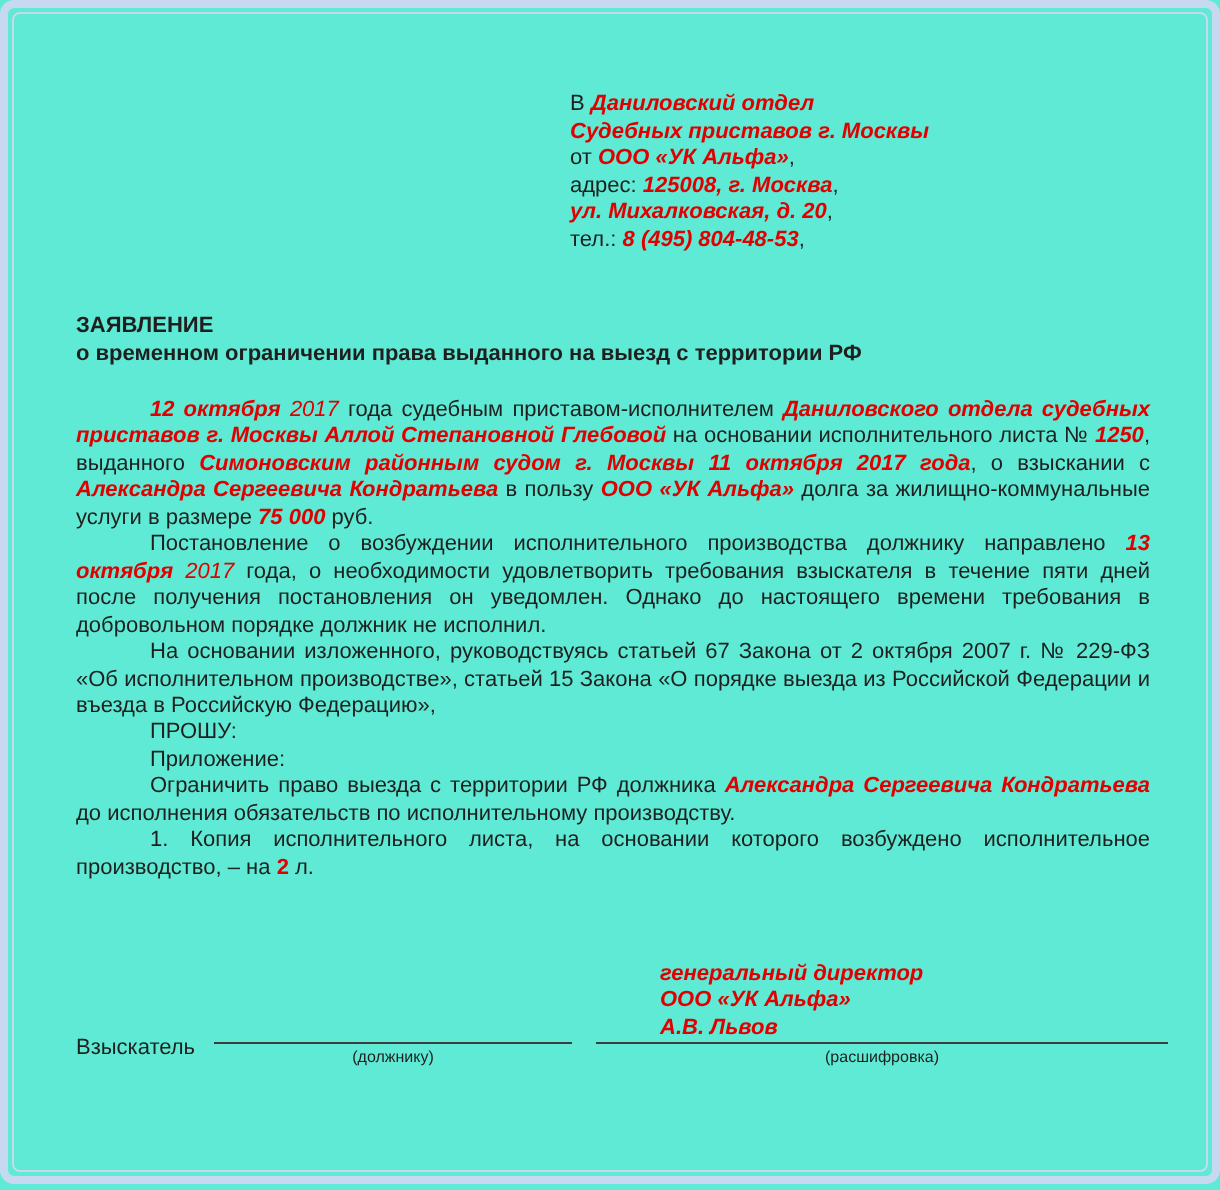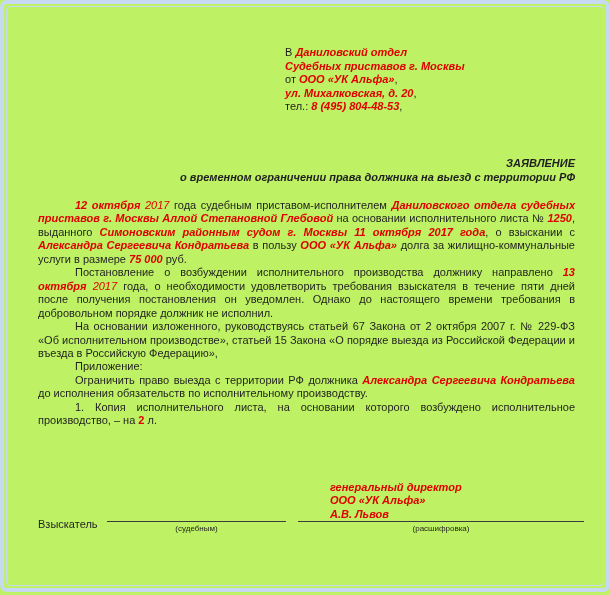--- a/index.html
+++ b/index.html
@@ -1,30 +1,30 @@
 <!DOCTYPE html>
 <html lang="ru"><head>
 <meta charset="utf-8">
 <style>
   html,body{margin:0;padding:0;background:#ffffff;}
   .page{
-    position:relative;width:610px;height:595px;background:#bef264;overflow:hidden;
+    position:relative;width:610px;height:595px;background:#5eead4;overflow:hidden;
     font-family:"Liberation Sans",sans-serif;font-size:11px;color:#1f1f1f;
   }
   
   .frame-outer{position:absolute;left:0;top:0;right:0;bottom:3px;border:4px solid #c6d9f1;border-radius:7px;pointer-events:none;}
   .frame-inner{position:absolute;left:6px;top:6px;right:6px;bottom:9px;border:1px solid #c6d9f1;border-radius:4px;pointer-events:none;}
 
   
   .rbi{color:#e00000;font-weight:bold;font-style:italic;}
   .ri{color:#e00000;font-style:italic;}
   .rb{color:#e00000;font-weight:bold;}
 
   .addressee{position:absolute;left:285px;top:46px;line-height:13.5px;}
-  .title-block{position:absolute;left:38px;width:537px;top:156px;text-align:right;font-weight:bold;line-height:14px;font-style:italic;}
+  .title-block{position:absolute;left:38px;width:537px;top:156px;text-align:left;font-weight:bold;line-height:14px;}
   .body-block{position:absolute;left:38px;width:537px;top:199px;text-align:justify;line-height:13.45px;}
   .body-block p{margin:0;text-indent:37px;}
 
   .sig-claimant{position:absolute;left:38px;top:483px;margin-top:35px;}
   .sig-signer{position:absolute;left:330px;top:481px;line-height:13.4px;}
   .rule{position:absolute;height:0;border-top:1px solid #3c3c3c;}
   .rule-sign{left:107px;top:521px;width:179px;}
   .rule-decrypt{left:298px;top:521px;width:286px;}
   .caption{position:absolute;top:524px;font-size:8px;color:#1f1f1f;text-align:center;}
   .cap-sign{left:107px;width:179px;}
@@ -34,43 +34,45 @@
 <body>
 
 <div class="page">
   <div class="frame-outer"></div>
   <div class="frame-inner"></div>
 
   <div class="addressee">
     <div><span>В </span><span class="rbi">Даниловский отдел</span></div>
     <div><span class="rbi">Судебных приставов г. Москвы</span></div>
     <div><span>от </span><span class="rbi">ООО «УК Альфа»</span><span>,</span></div>
+    <div><span>адрес: </span><span class="rbi">125008, г. Москва</span><span>,</span></div>
     <div><span class="rbi">ул. Михалковская, д. 20</span><span>,</span></div>
     <div><span>тел.: </span><span class="rbi">8 (495) 804-48-53</span><span>,</span></div>
   </div>
 
   <div class="title-block">
     <div>ЗАЯВЛЕНИЕ</div>
-    <div>о временном ограничении права должника на выезд с территории РФ</div>
+    <div>о временном ограничении права выданного на выезд с территории РФ</div>
   </div>
 
   <div class="body-block">
     <p><span class="rbi">12 октября </span><span class="ri">2017</span><span> года судебным приставом-исполнителем </span><span class="rbi">Даниловского отдела судебных приставов г. Москвы Аллой Степановной Глебовой</span><span> на основании исполнительного листа № </span><span class="rbi">1250</span><span>, выданного </span><span class="rbi">Симоновским районным судом г. Москвы 11 октября 2017 года</span><span>, о взыскании с </span><span class="rbi">Александра Сергеевича Кондратьева</span><span> в пользу </span><span class="rbi">ООО «УК Альфа»</span><span> долга за жилищно-коммунальные услуги в размере </span><span class="rbi">75 000</span><span> руб.</span></p>
     <p><span>Постановление о возбуждении исполнительного производства должнику направлено </span><span class="rbi">13 октября </span><span class="ri">2017</span><span> года, о необходимости удовлетворить требования взыскателя в течение пяти дней после получения постановления он уведомлен. Однако до настоящего времени требования в добровольном порядке должник не исполнил.</span></p>
     <p><span>На основании изложенного, руководствуясь статьей 67 Закона от 2 октября 2007 г. № 229-ФЗ «Об исполнительном производстве», статьей 15 Закона «О порядке выезда из Российской Федерации и въезда в Российскую Федерацию»,</span></p>
+    <p><span>ПРОШУ:</span></p>
     <p><span>Приложение:</span></p>
     <p><span>Ограничить право выезда с территории РФ должника </span><span class="rbi">Александра Сергеевича Кондратьева</span><span> до исполнения обязательств по исполнительному производству.</span></p>
     <p><span>1. Копия исполнительного листа, на основании которого возбуждено исполнительное производство, – на </span><span class="rb">2</span><span> л.</span></p>
   </div>
 
   <div class="sig-claimant">Взыскатель</div>
 
   <div class="sig-signer">
     <div class="rbi">генеральный директор</div>
     <div class="rbi">ООО «УК Альфа»</div>
     <div class="rbi">А.В. Львов</div>
   </div>
 
   <div class="rule rule-sign"></div>
   <div class="rule rule-decrypt"></div>
-  <div class="caption cap-sign">(судебным)</div>
+  <div class="caption cap-sign">(должнику)</div>
   <div class="caption cap-decrypt">(расшифровка)</div>
 </div>
 
 </body></html>

